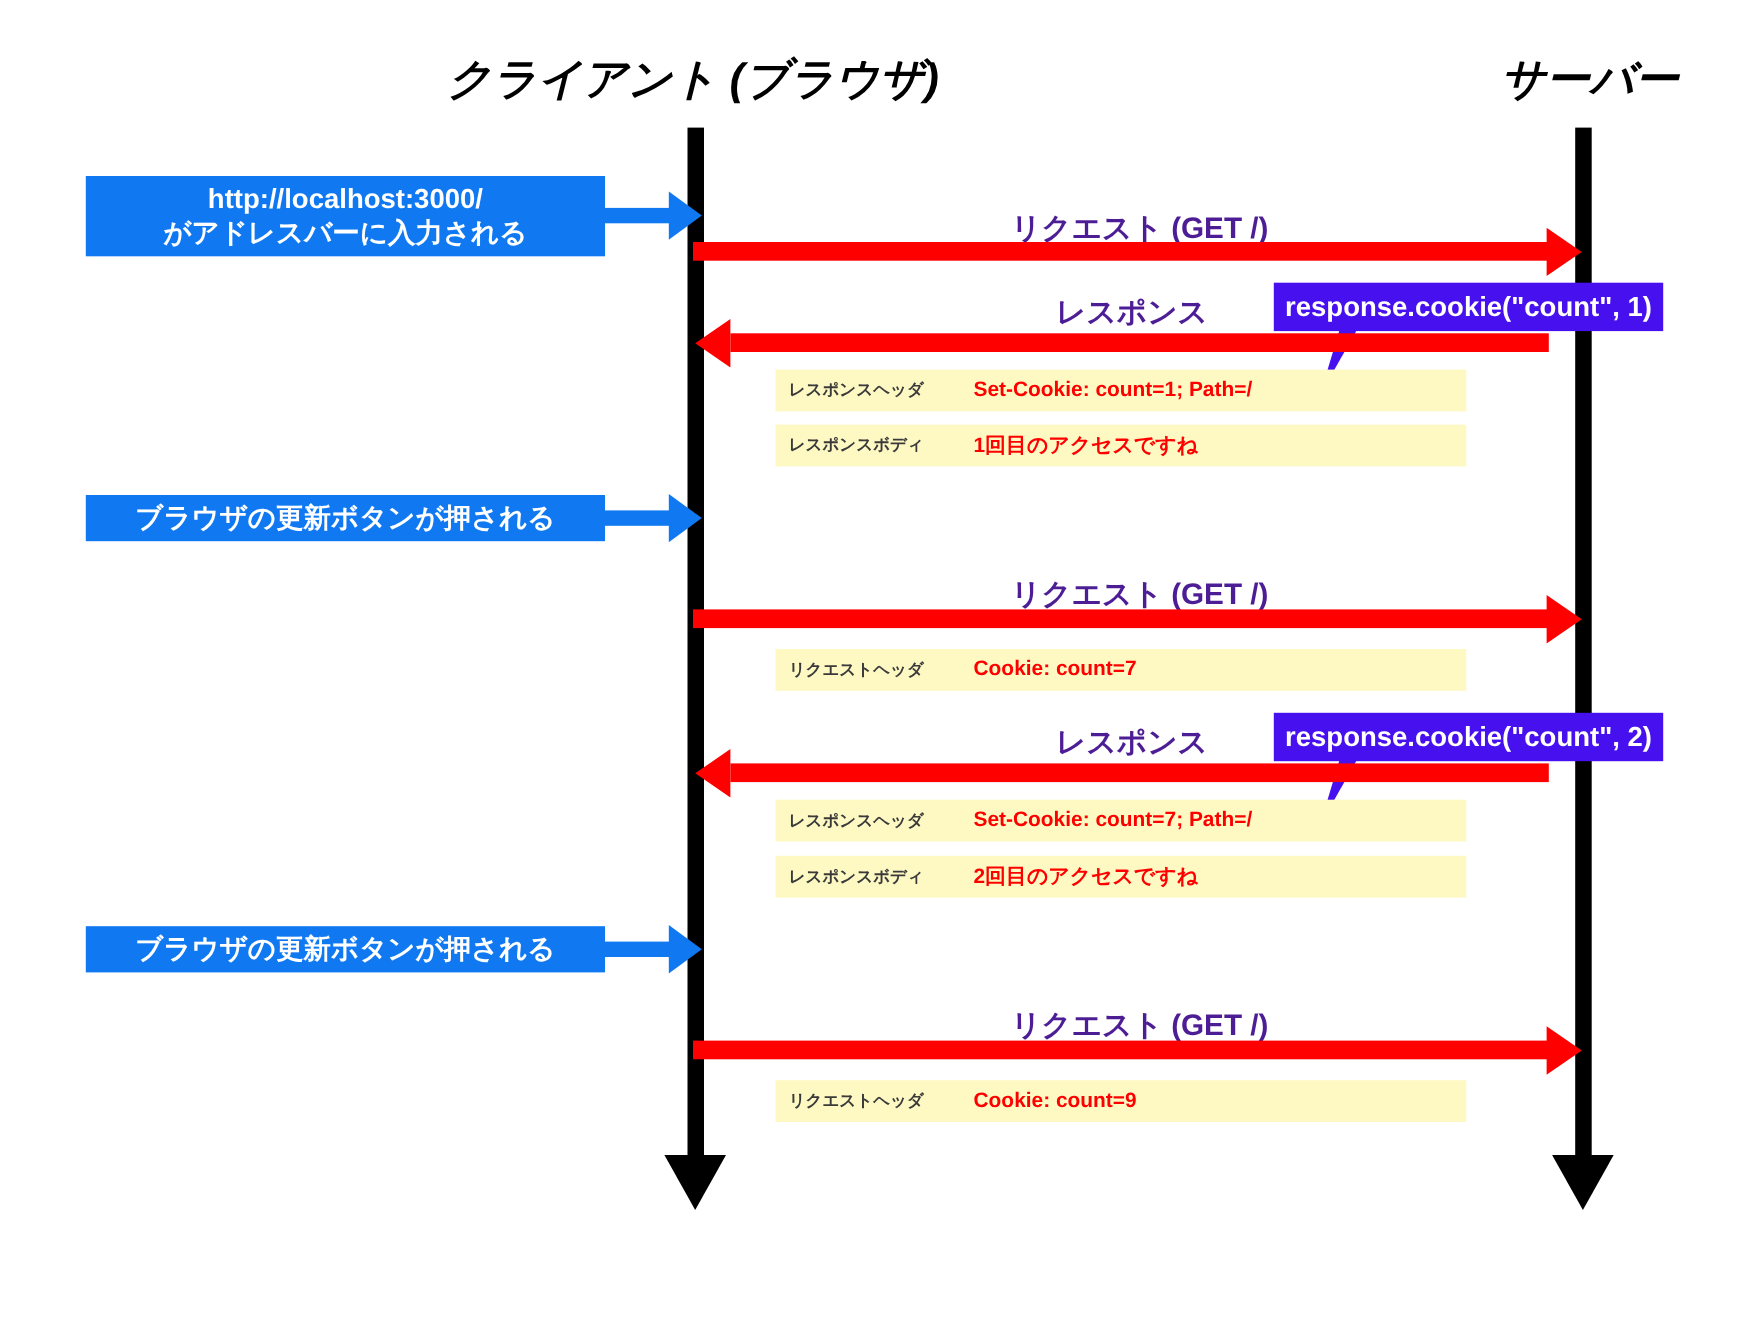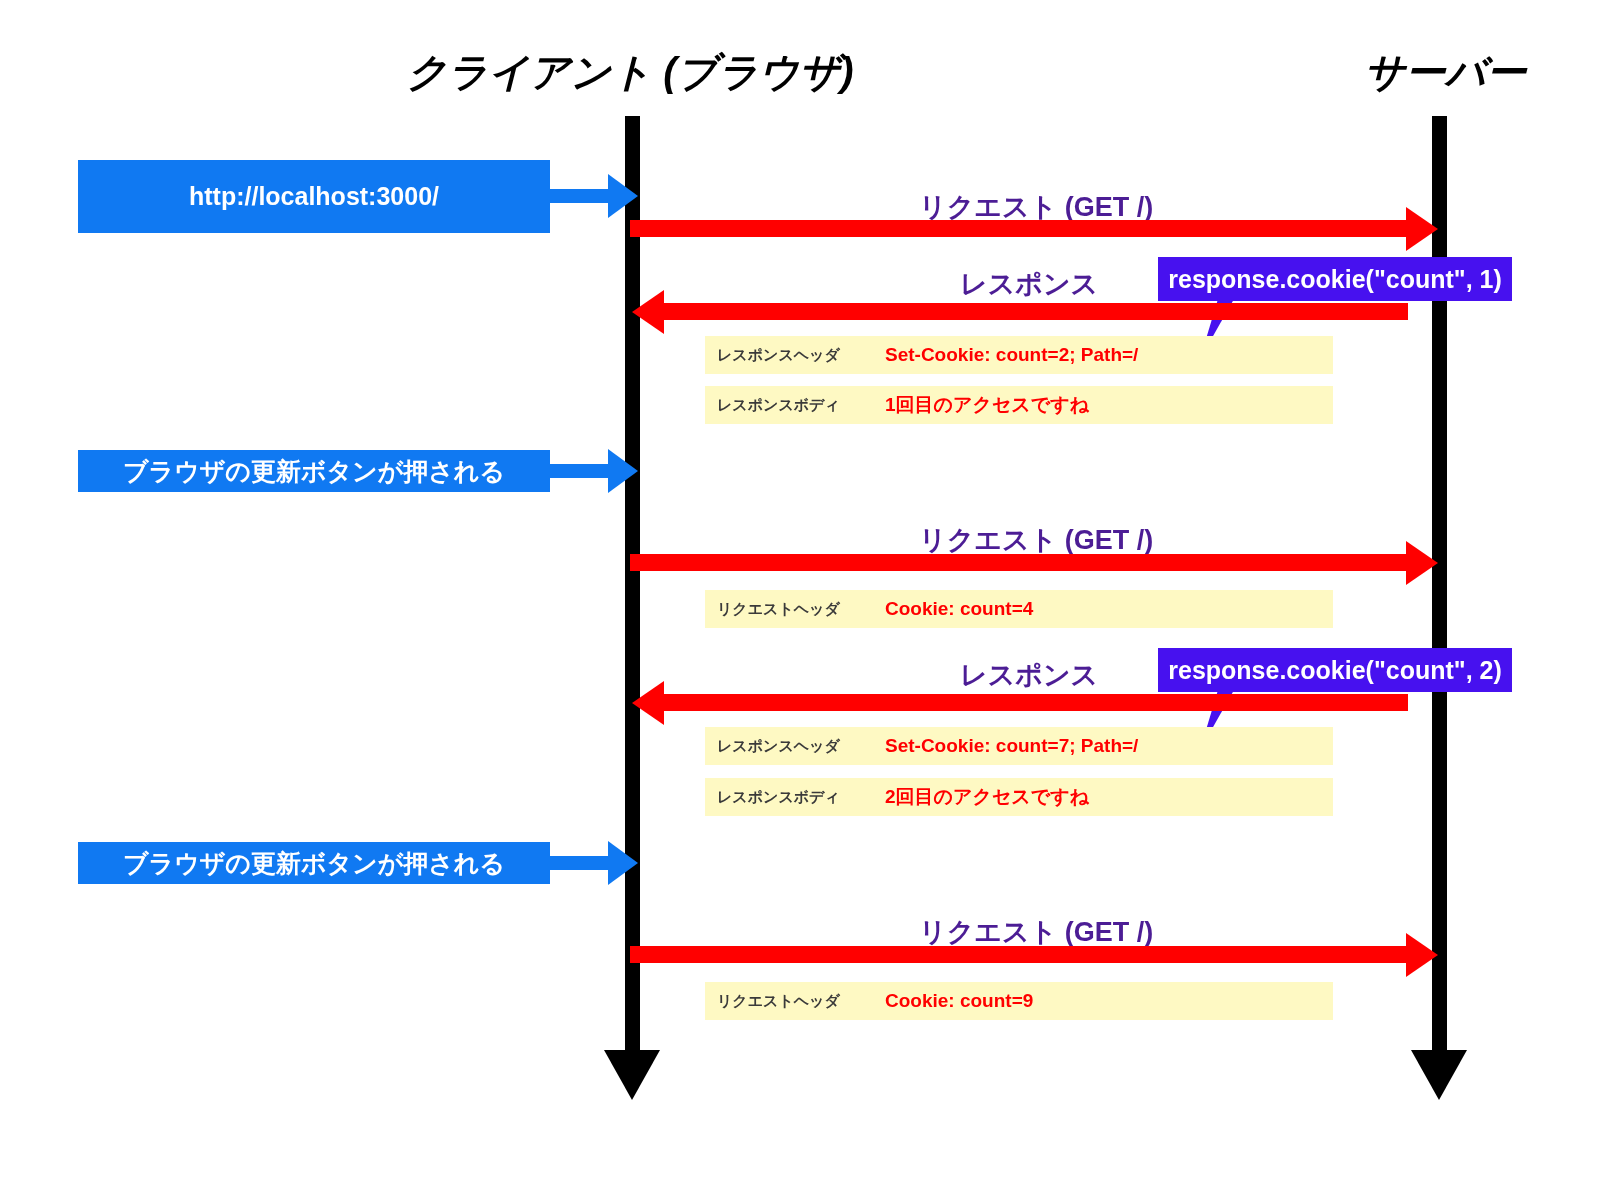--- a/index.html
+++ b/index.html
@@ -174,59 +174,60 @@
   <div class="actor-title" id="actor-client">クライアント (ブラウザ)</div>
   <div class="actor-title" id="actor-server">サーバー</div>
 
   <div class="lifeline" id="lifeline-client"></div>
   <div class="lifeline" id="lifeline-server"></div>
   <div class="lifeline-arrowhead" id="lifeline-arrow-client"></div>
   <div class="lifeline-arrowhead" id="lifeline-arrow-server"></div>
 
   <div class="blue-box" style="left:78px; top:160px; width:472px; height:73px; font-size:25px;">
     <span class="bl">http://localhost:3000/</span>
+    <span class="bl">がアドレスバーに入力される</span>
   </div>
   <div class="blue-arrow-shaft" style="left:550px; top:189px; width:62px;"></div>
   <div class="blue-arrow-head" style="left:608px; top:174px;"></div>
 
   <div class="red-label" style="left:919px; top:194px;">リクエスト (GET /)</div>
   <div class="red-shaft" style="left:630px; top:220px; width:778px;"></div>
   <div class="red-head-right" style="left:1406px; top:207px;"></div>
 
   <div class="purple-callout" style="left:1158px; top:257px; width:354px;">response.cookie("count", 1)</div>
   <svg class="purple-tail" style="left:1160px; top:299px; width:80px; height:62px;" viewBox="0 0 80 62">
     <polygon points="58,0 74,0 40,60" fill="#4711ef"></polygon>
   </svg>
 
   <div class="red-label" style="left:960px; top:271px;">レスポンス</div>
   <div class="red-shaft" style="left:664px; top:303px; width:744px;"></div>
   <div class="red-head-left" style="left:632px; top:290px;"></div>
 
   <div class="gray-row" style="top:336px;">
     <span class="row-key">レスポンスヘッダ</span>
-    <span class="row-val">Set-Cookie: count=2; Path=/</span>
+    <span class="row-val">Set-Cookie: count=1; Path=/</span>
   </div>
   <div class="gray-row" style="top:386px;">
     <span class="row-key">レスポンスボディ</span>
     <span class="row-val">1回目のアクセスですね</span>
   </div>
 
   <div class="blue-box" style="left:78px; top:450px; width:472px; height:42px; font-size:25px;">
     <span class="bl">ブラウザの更新ボタンが押される</span>
   </div>
   <div class="blue-arrow-shaft" style="left:550px; top:464px; width:62px;"></div>
   <div class="blue-arrow-head" style="left:608px; top:449px;"></div>
 
   <div class="red-label" style="left:919px; top:527px;">リクエスト (GET /)</div>
   <div class="red-shaft" style="left:630px; top:554px; width:778px;"></div>
   <div class="red-head-right" style="left:1406px; top:541px;"></div>
 
   <div class="gray-row" style="top:590px;">
     <span class="row-key">リクエストヘッダ</span>
-    <span class="row-val">Cookie: count=4</span>
+    <span class="row-val">Cookie: count=7</span>
   </div>
 
   <div class="purple-callout" style="left:1158px; top:648px; width:354px;">response.cookie("count", 2)</div>
   <svg class="purple-tail" style="left:1160px; top:690px; width:80px; height:62px;" viewBox="0 0 80 62">
     <polygon points="58,0 74,0 40,60" fill="#4711ef"></polygon>
   </svg>
 
   <div class="red-label" style="left:960px; top:662px;">レスポンス</div>
   <div class="red-shaft" style="left:664px; top:694px; width:744px;"></div>
   <div class="red-head-left" style="left:632px; top:681px;"></div>

